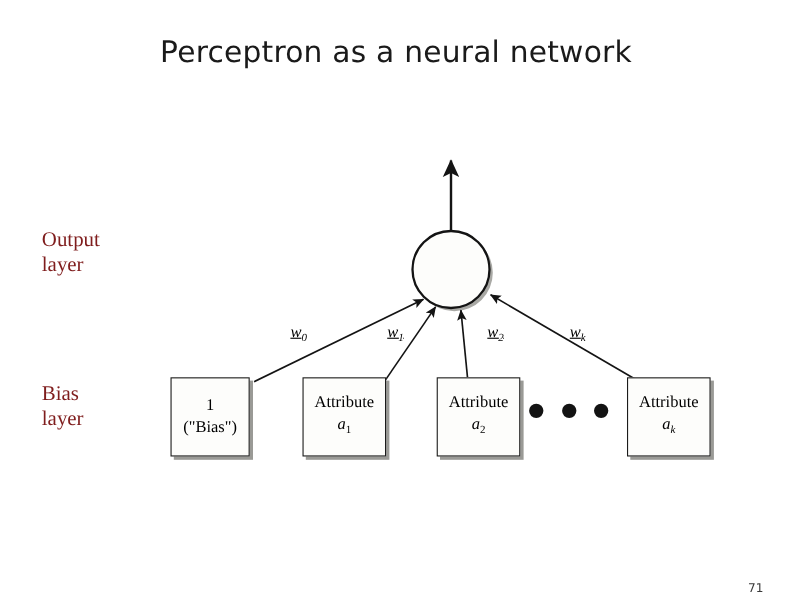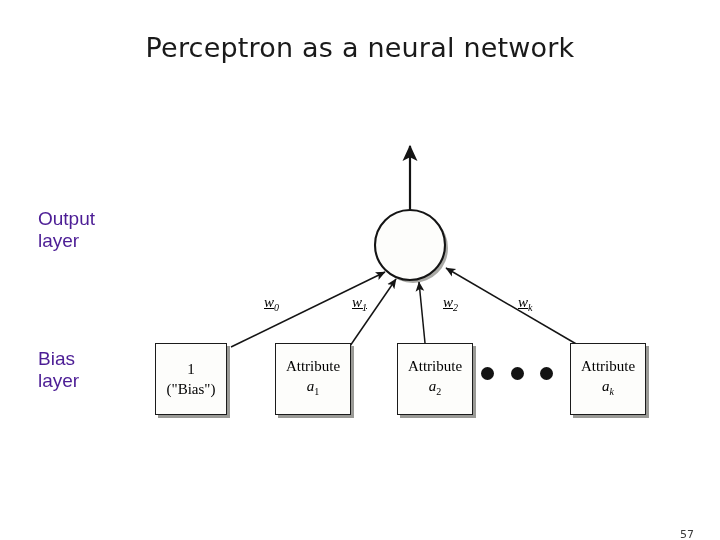--- a/index.html
+++ b/index.html
@@ -30,24 +30,24 @@
     text-align: center;
     font-family: "DejaVu Sans", sans-serif;
     font-size: 27px;
     font-weight: 400;
     letter-spacing: 0.2px;
     color: #1a1a1a;
     white-space: nowrap;
   }
   .layer-label {
     position: absolute;
-    font-family: Liberation Sans, sans-serif;
+    font-family: Liberation Serif, serif;
     font-size: 19px;
     line-height: 22px;
-    color: #4c1d95;
+    color: #7f1d1d;
   }
   #output-layer-label { left: 38px; top: 192px; }
   #input-layer-label  { left: 38px; top: 332px; }
 
   #diagram {
     position: absolute;
     left: 0;
     top: 0;
     width: 720px;
     height: 540px;
@@ -194,15 +194,15 @@
     <span class="ln1">Attribute</span>
     <span class="ln2"><span class="ital">a</span><sub class="ital-sub">k</sub></span>
   </div>
 
   <div class="ellipsis-dots">
     <span class="dot"></span>
     <span class="dot"></span>
     <span class="dot"></span>
   </div>
 
-  <div class="page-number">57</div>
+  <div class="page-number">71</div>
 
 </div>
 
 </body></html>

